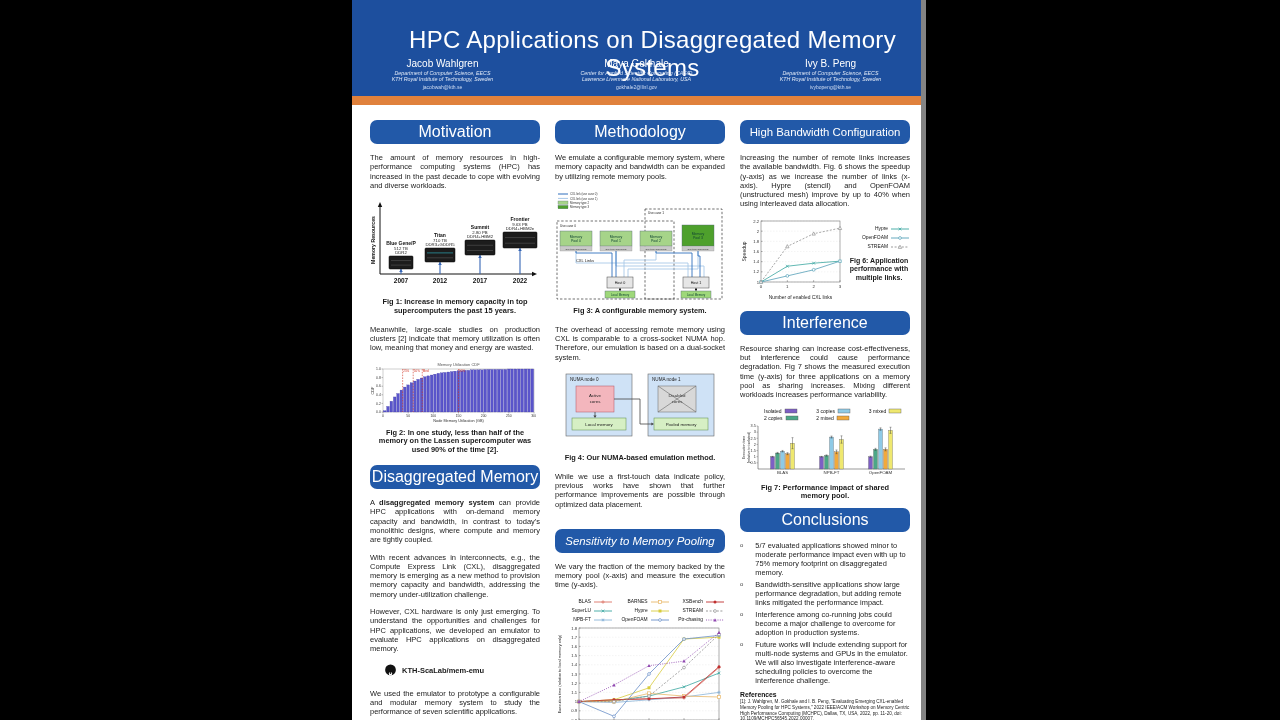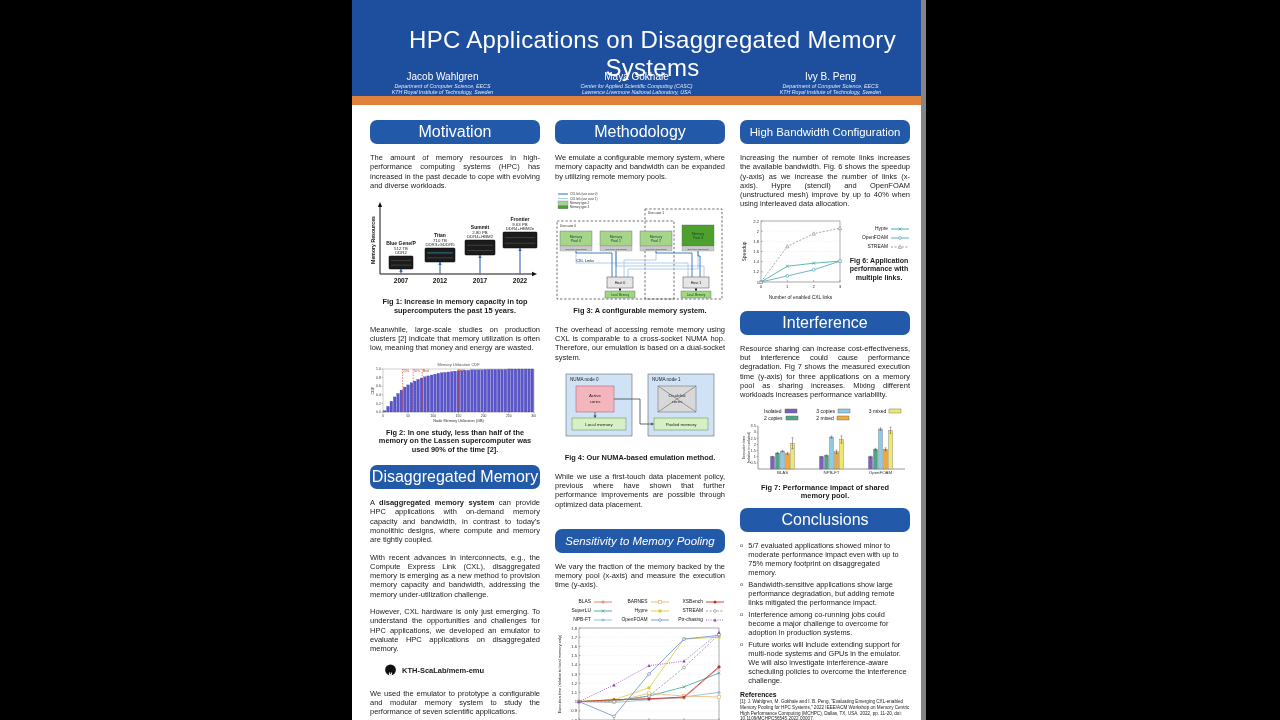--- a/index.html
+++ b/index.html
@@ -1,21 +1,21 @@
 <!DOCTYPE html>
 <html><head>
 <meta charset="utf-8">
 <style>
   html,body{margin:0;padding:0;background:#000;}
   body{width:1280px;height:720px;overflow:hidden;font-family:"Liberation Sans",sans-serif;position:relative;}
   .poster{position:absolute;left:352px;top:0;width:574px;height:720px;background:#fff;overflow:hidden;border-right:5px solid #848484;box-sizing:border-box;}
   .hdr{position:absolute;left:0;top:0;width:100%;height:96px;background:#1d4f9e;color:#fff;}
   .hdr-title{position:absolute;top:26px;left:0;width:100%;text-align:center;font-size:24px;letter-spacing:.3px;color:#fff;padding-left:16px;}
   .authors{position:absolute;top:58px;left:0;width:100%;display:flex;justify-content:center;gap:24px;}
-  .author{text-align:center;width:170px;margin-top:13px;}
+  .author{text-align:center;width:170px;}
   .a-name{font-size:10px;margin-bottom:1px;}
   .a-affil{font-size:5.3px;font-style:italic;color:#dfe8f6;line-height:6.4px;}
   .a-mail{font-size:5px;color:#cfdcf2;margin-top:1px;}
   .stripe{position:absolute;left:0;top:96px;width:100%;height:9px;background:#e0813c;}
   .cols{position:absolute;left:0;top:105px;width:100%;height:615px;}
   .col{position:absolute;top:15px;width:170px;}
   .col1{left:18px;} .col2{left:203px;} .col3{left:388px;}
   .pill{background:#2259a8;color:#fff;border-radius:7px;height:24px;line-height:24px;text-align:center;font-size:16px;margin-bottom:9px;}
   .pill.small{font-size:11.4px;}
   .body-p{font-size:7.5px;line-height:9.3px;color:#1b1b1b;text-align:justify;margin:0 0 8px 0;}
@@ -26,21 +26,21 @@
   .legend5{display:grid;grid-template-rows:repeat(3,auto);grid-auto-flow:column;column-gap:6px;row-gap:1px;margin:0 0 1px 14px;}
   .legend6{display:flex;flex-direction:column;gap:1px;align-items:flex-end;}
   .legend7{display:grid;grid-template-rows:repeat(2,auto);grid-auto-flow:column;column-gap:10px;row-gap:1px;margin:0 0 1px 24px;}
   .lg-entry{display:flex;align-items:center;justify-content:flex-end;gap:2px;}
   .lg-name{font-size:4.9px;color:#111;text-align:right;flex:1;}
   .lg-name7{font-size:5px;color:#111;}
   .fig6wrap{display:flex;gap:4px;margin-bottom:6px;}
   .fig6right{width:62px;padding-top:8px;}
   .cap6{font-size:7px;line-height:8.6px;font-weight:bold;text-align:center;margin-top:6px;color:#1b1b1b;}
   .bullets{margin:0 0 6px 0;padding:0;list-style:none;}
-  .bullets li{display:flex;gap:5px;font-size:7.4px;line-height:9px;color:#1b1b1b;margin-bottom:3px;}
+  .bullets li{display:flex;gap:12px;font-size:7.4px;line-height:9px;color:#1b1b1b;margin-bottom:3px;}
   .bullets .bm{font-size:6px;line-height:9px;color:#444;}
   .refhead{font-size:6.8px;font-weight:bold;color:#111;margin:2px 0 1px 0;}
   .reftext{font-size:4.6px;line-height:5.7px;color:#222;margin-bottom:2px;}
   .bold{font-weight:bold;}
   svg text{font-family:"Liberation Sans",sans-serif;}
 </style>
 </head>
 <body>
 
 <div class="poster">
@@ -296,21 +296,21 @@
             <text x="113" y="27" font-size="4.4" text-anchor="middle" fill="#333">Disabled</text>
             <text x="113" y="33" font-size="4.4" text-anchor="middle" fill="#333">cores</text>
             <rect x="90" y="48" width="54" height="12" fill="#d6efc4" stroke="#5a8a46" stroke-width="0.5"></rect>
             <text x="117" y="55.8" font-size="4.4" text-anchor="middle" fill="#222">Pooled memory</text>
             <line x1="31" y1="42" x2="31" y2="46.5" stroke="#444" stroke-width="0.8"></line>
             <polygon points="31,48 29.4,45.4 32.6,45.4" fill="#444"></polygon>
             <polyline points="50,29 76,29 76,54 88,54" fill="none" stroke="#444" stroke-width="0.8"></polyline>
             <polygon points="90,54 87.4,52.4 87.4,55.6" fill="#444"></polygon>
           </svg></div>
       <div class="cap">Fig 4: Our NUMA-based emulation method.</div>
-      <p class="body-p">While we use a first-touch data placement policy, previous where have shown that further performance improvements are possible through optimized data placement.</p>
+      <p class="body-p">While we use a first-touch data indicate policy, previous works have shown that further performance improvements are possible through optimized data placement.</p>
       <div class="pill small" style="margin-top:20px;font-style:italic;">Sensitivity to Memory Pooling</div>
       <p class="body-p">We vary the fraction of the memory backed by the memory pool (x-axis) and measure the execution time (y-axis).</p>
       <div class="legend5" id="fig5legend">
           <div class="lg-entry">
             <span class="lg-name">BLAS</span>
             <svg width="20" height="8">
               <line x1="1" y1="4" x2="19" y2="4" stroke="#dd7365" stroke-width="0.9"></line>
               <line x1="8.2" y1="4" x2="11.8" y2="4" stroke="#dd7365" stroke-width="0.7"></line>
               <line x1="10" y1="2.2" x2="10" y2="5.8" stroke="#dd7365" stroke-width="0.7"></line>
             </svg>

